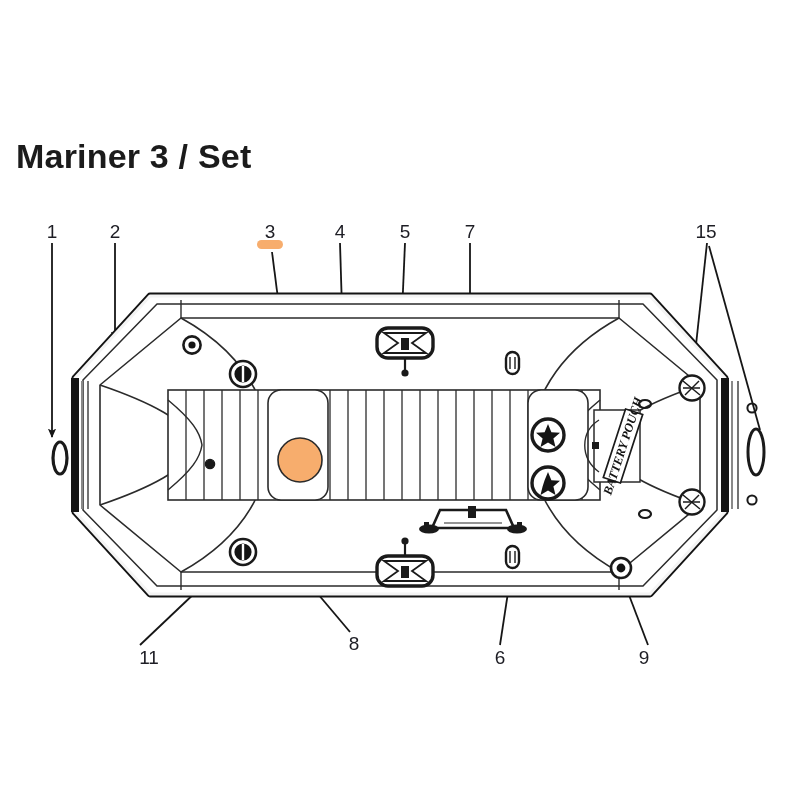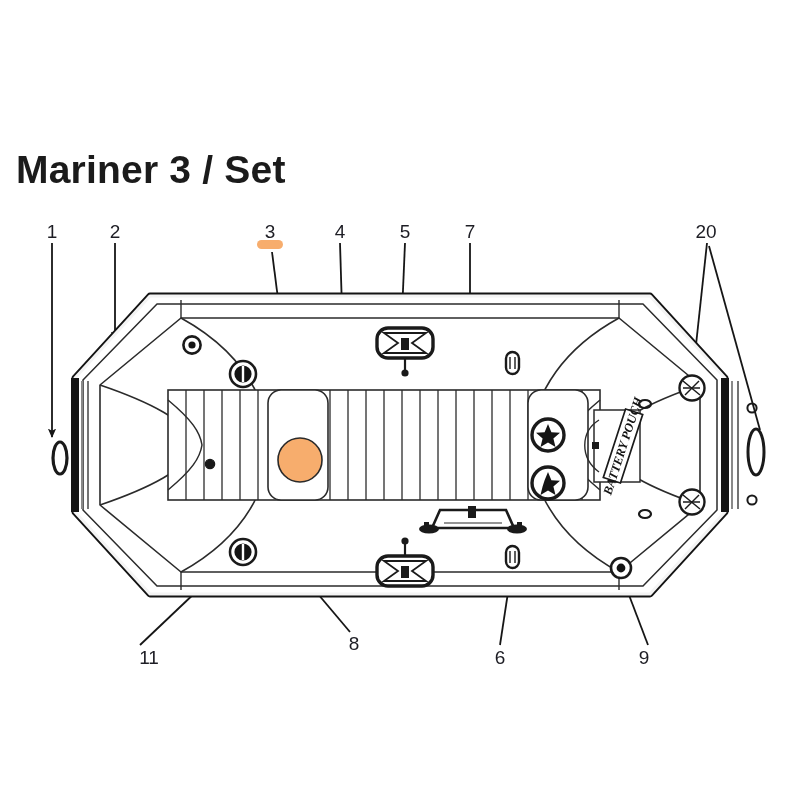--- a/index.html
+++ b/index.html
@@ -15,22 +15,22 @@
   #page {
     position: relative;
     width: 800px;
     height: 800px;
     background: #ffffff;
     overflow: hidden;
   }
   #page-title {
     position: absolute;
     left: 16px;
-    top: 148px;
-    font-size: 39px;
+    top: 137px;
+    font-size: 34px;
     font-weight: bold;
     letter-spacing: 0.2px;
     color: #1b1b1b;
     white-space: nowrap;
   }
   #diagram-stage {
     position: absolute;
     left: 0;
     top: 0;
     width: 800px;
@@ -256,20 +256,20 @@
   </div>
 
   <div id="callout-layer">
     <div class="callout-num" style="left:52px;  top:222px;">1</div>
     <div class="callout-num" style="left:115px; top:222px;">2</div>
     <div class="callout-num" style="left:270px; top:222px;">3</div>
     <div class="callout-highlight" style="left:270px; top:240px;"></div>
     <div class="callout-num" style="left:340px; top:222px;">4</div>
     <div class="callout-num" style="left:405px; top:222px;">5</div>
     <div class="callout-num" style="left:470px; top:222px;">7</div>
-    <div class="callout-num" style="left:706px; top:222px;">20</div>
+    <div class="callout-num" style="left:706px; top:222px;">15</div>
     <div class="callout-num" style="left:149px; top:648px;">11</div>
     <div class="callout-num" style="left:354px; top:634px;">8</div>
     <div class="callout-num" style="left:500px; top:648px;">6</div>
     <div class="callout-num" style="left:644px; top:648px;">9</div>
   </div>
 
 </div>
 
 </body></html>

